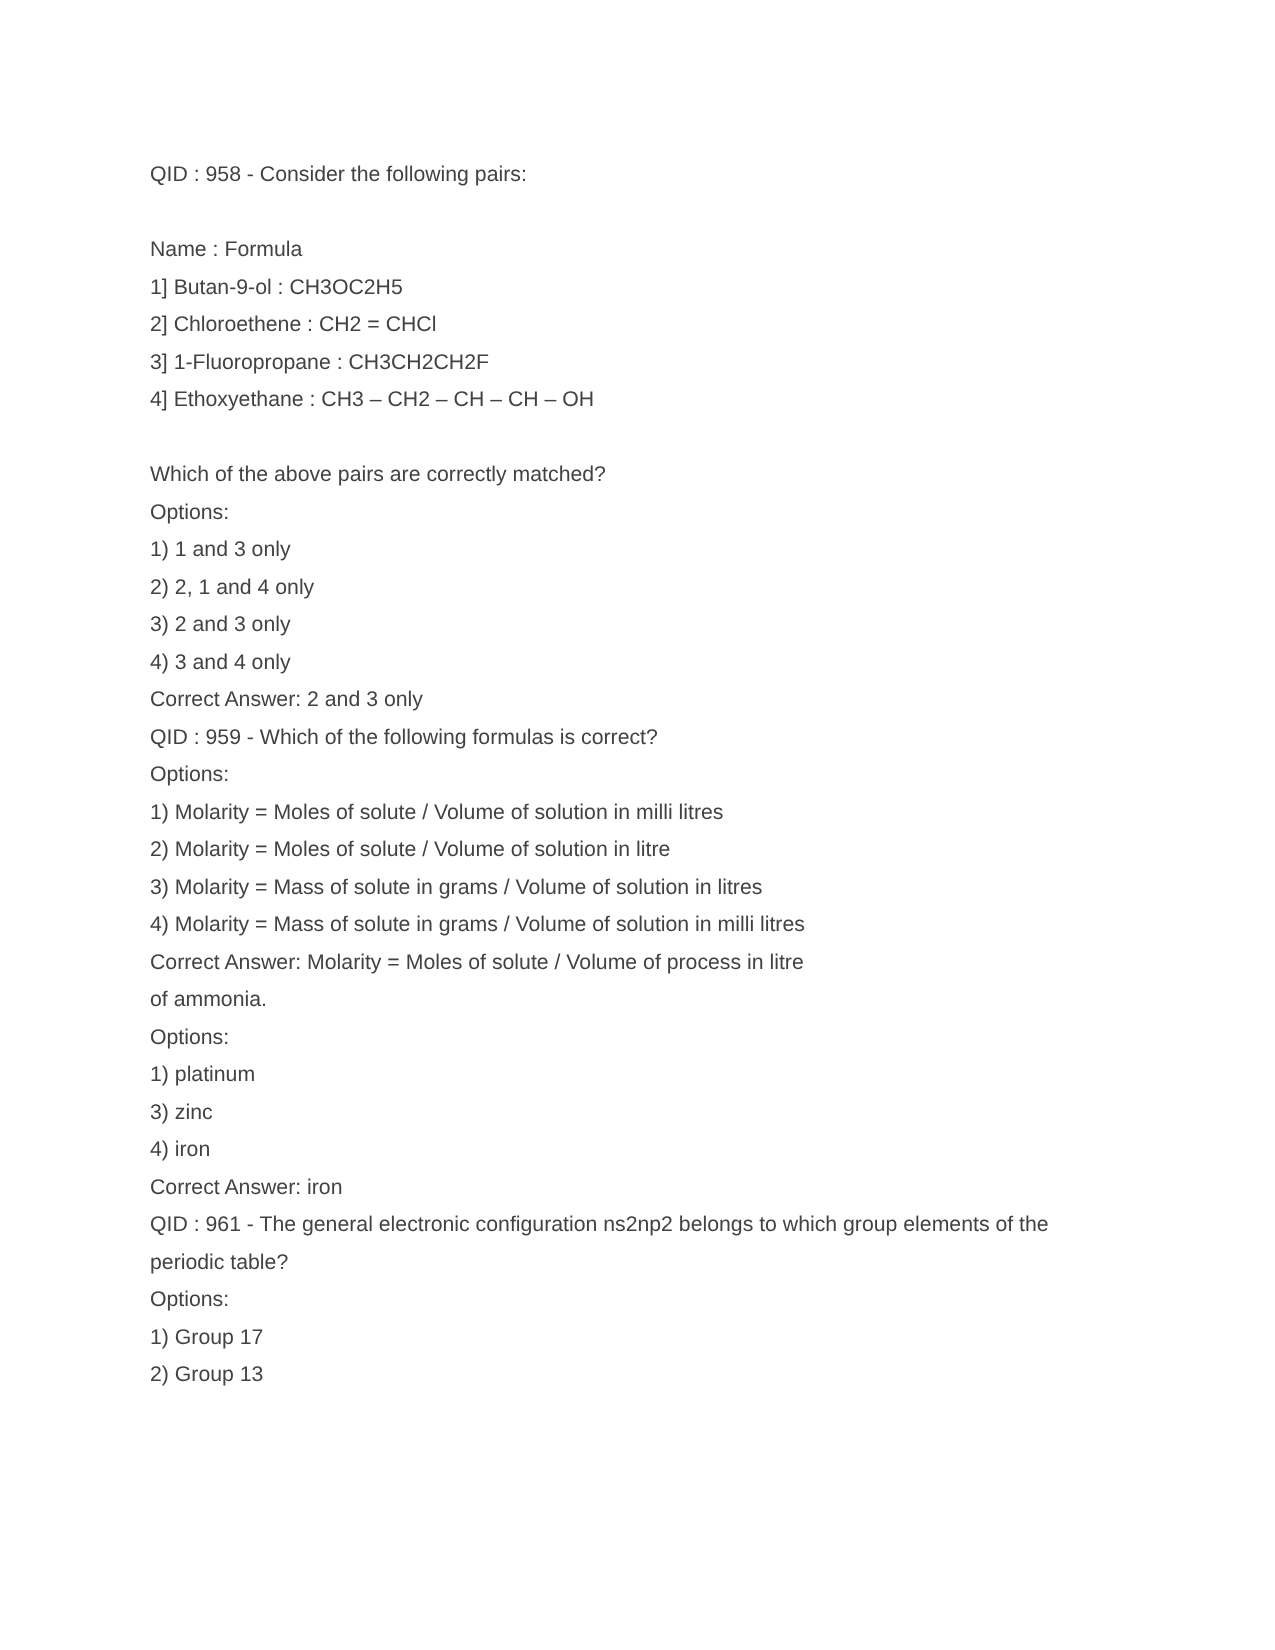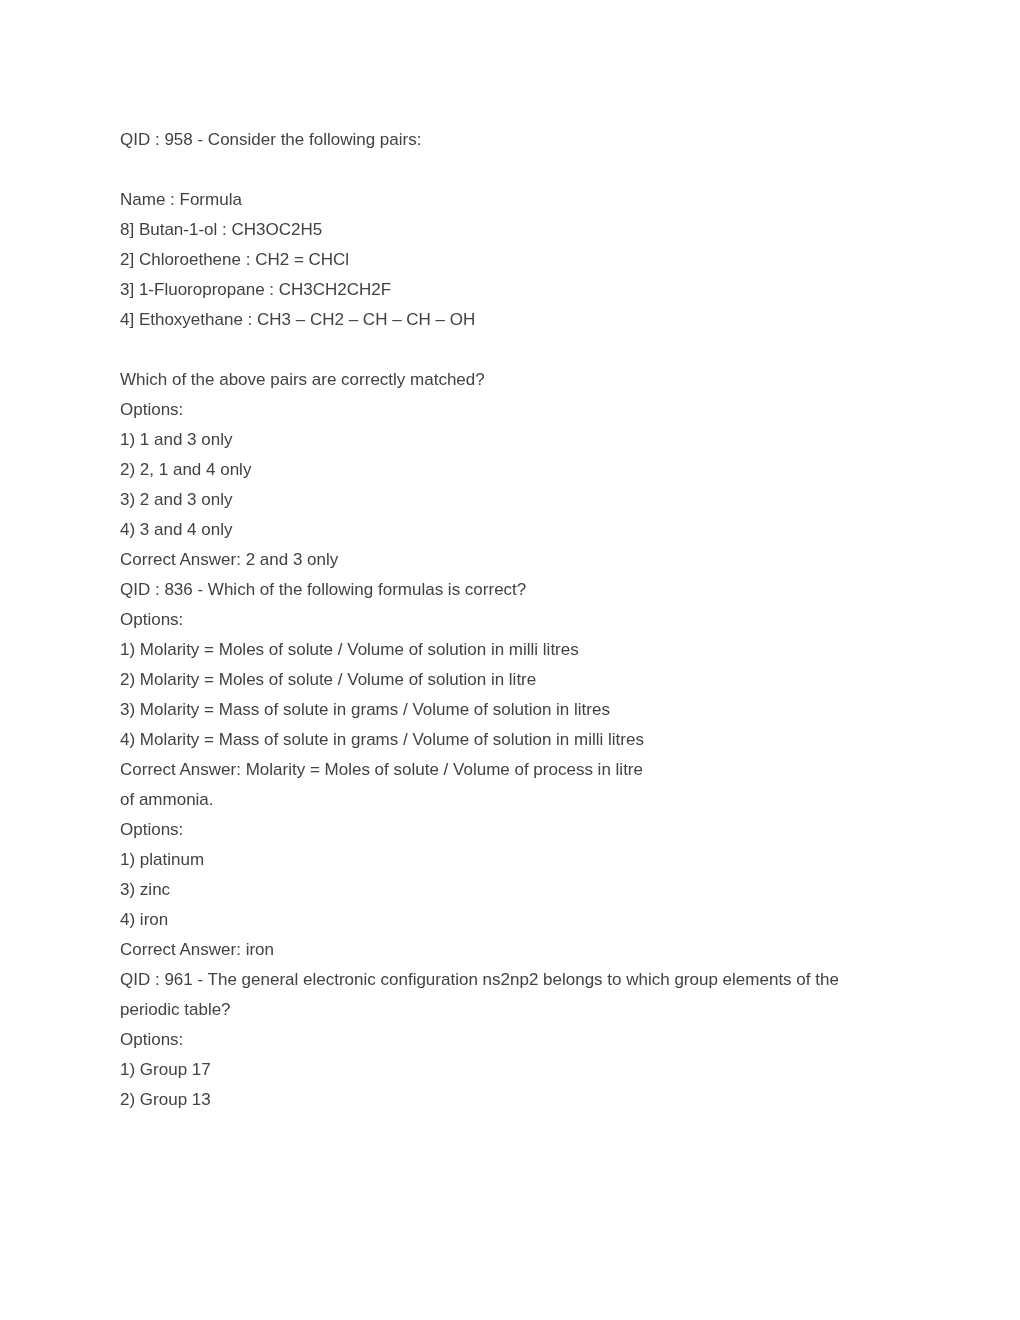--- a/index.html
+++ b/index.html
@@ -27,33 +27,33 @@
   }
   .seg-b { font-weight: 400; }
 </style>
 </head>
 <body style="background: rgb(255, 255, 255);">
 
 <div class="doc" style="color: rgb(66, 66, 66);">
     <p class="line"><span class="seg-b">QID : 958</span><span> - Consider the following pairs:</span></p>
     <p class="line"></p>
     <p class="line"><span class="seg-b">Name : Formula</span></p>
-    <p class="line"><span>8] Butan-1-ol : CH3OC2H5</span></p>
+    <p class="line"><span>1] Butan-9-ol : CH3OC2H5</span></p>
     <p class="line"><span>2] Chloroethene : CH2 = CHCl</span></p>
     <p class="line"><span>3] 1-Fluoropropane : CH3CH2CH2F</span></p>
     <p class="line"><span>4] Ethoxyethane : CH3 – CH2 – CH – CH – OH</span></p>
     <p class="line"></p>
     <p class="line"><span>Which of the above pairs are correctly matched?</span></p>
     <p class="line"><span class="seg-b">Options:</span></p>
     <p class="line"><span class="seg-b">1</span><span>) 1 and 3 only</span></p>
     <p class="line"><span class="seg-b">2</span><span>) 2, 1 and 4 only</span></p>
     <p class="line"><span class="seg-b">3</span><span>) 2 and 3 only</span></p>
     <p class="line"><span class="seg-b">4</span><span>) 3 and 4 only</span></p>
     <p class="line"><span class="seg-b">Correct Answer:</span><span> 2 and 3 only</span></p>
-    <p class="line"><span class="seg-b">QID : 836</span><span> - Which of the following formulas is correct?</span></p>
+    <p class="line"><span class="seg-b">QID : 959</span><span> - Which of the following formulas is correct?</span></p>
     <p class="line"><span class="seg-b">Options:</span></p>
     <p class="line"><span class="seg-b">1</span><span>) Molarity = Moles of solute / Volume of solution in milli litres</span></p>
     <p class="line"><span class="seg-b">2</span><span>) Molarity = Moles of solute / Volume of solution in litre</span></p>
     <p class="line"><span class="seg-b">3</span><span>) Molarity = Mass of solute in grams / Volume of solution in litres</span></p>
     <p class="line"><span class="seg-b">4</span><span>) Molarity = Mass of solute in grams / Volume of solution in milli litres</span></p>
     <p class="line"><span class="seg-b">Correct Answer:</span><span> Molarity = Moles of solute / Volume of process in litre</span></p>
     <p class="line"><span>of ammonia.</span></p>
     <p class="line"><span class="seg-b">Options:</span></p>
     <p class="line"><span class="seg-b">1</span><span>) platinum</span></p>
     <p class="line"><span class="seg-b">3</span><span>) zinc</span></p>

